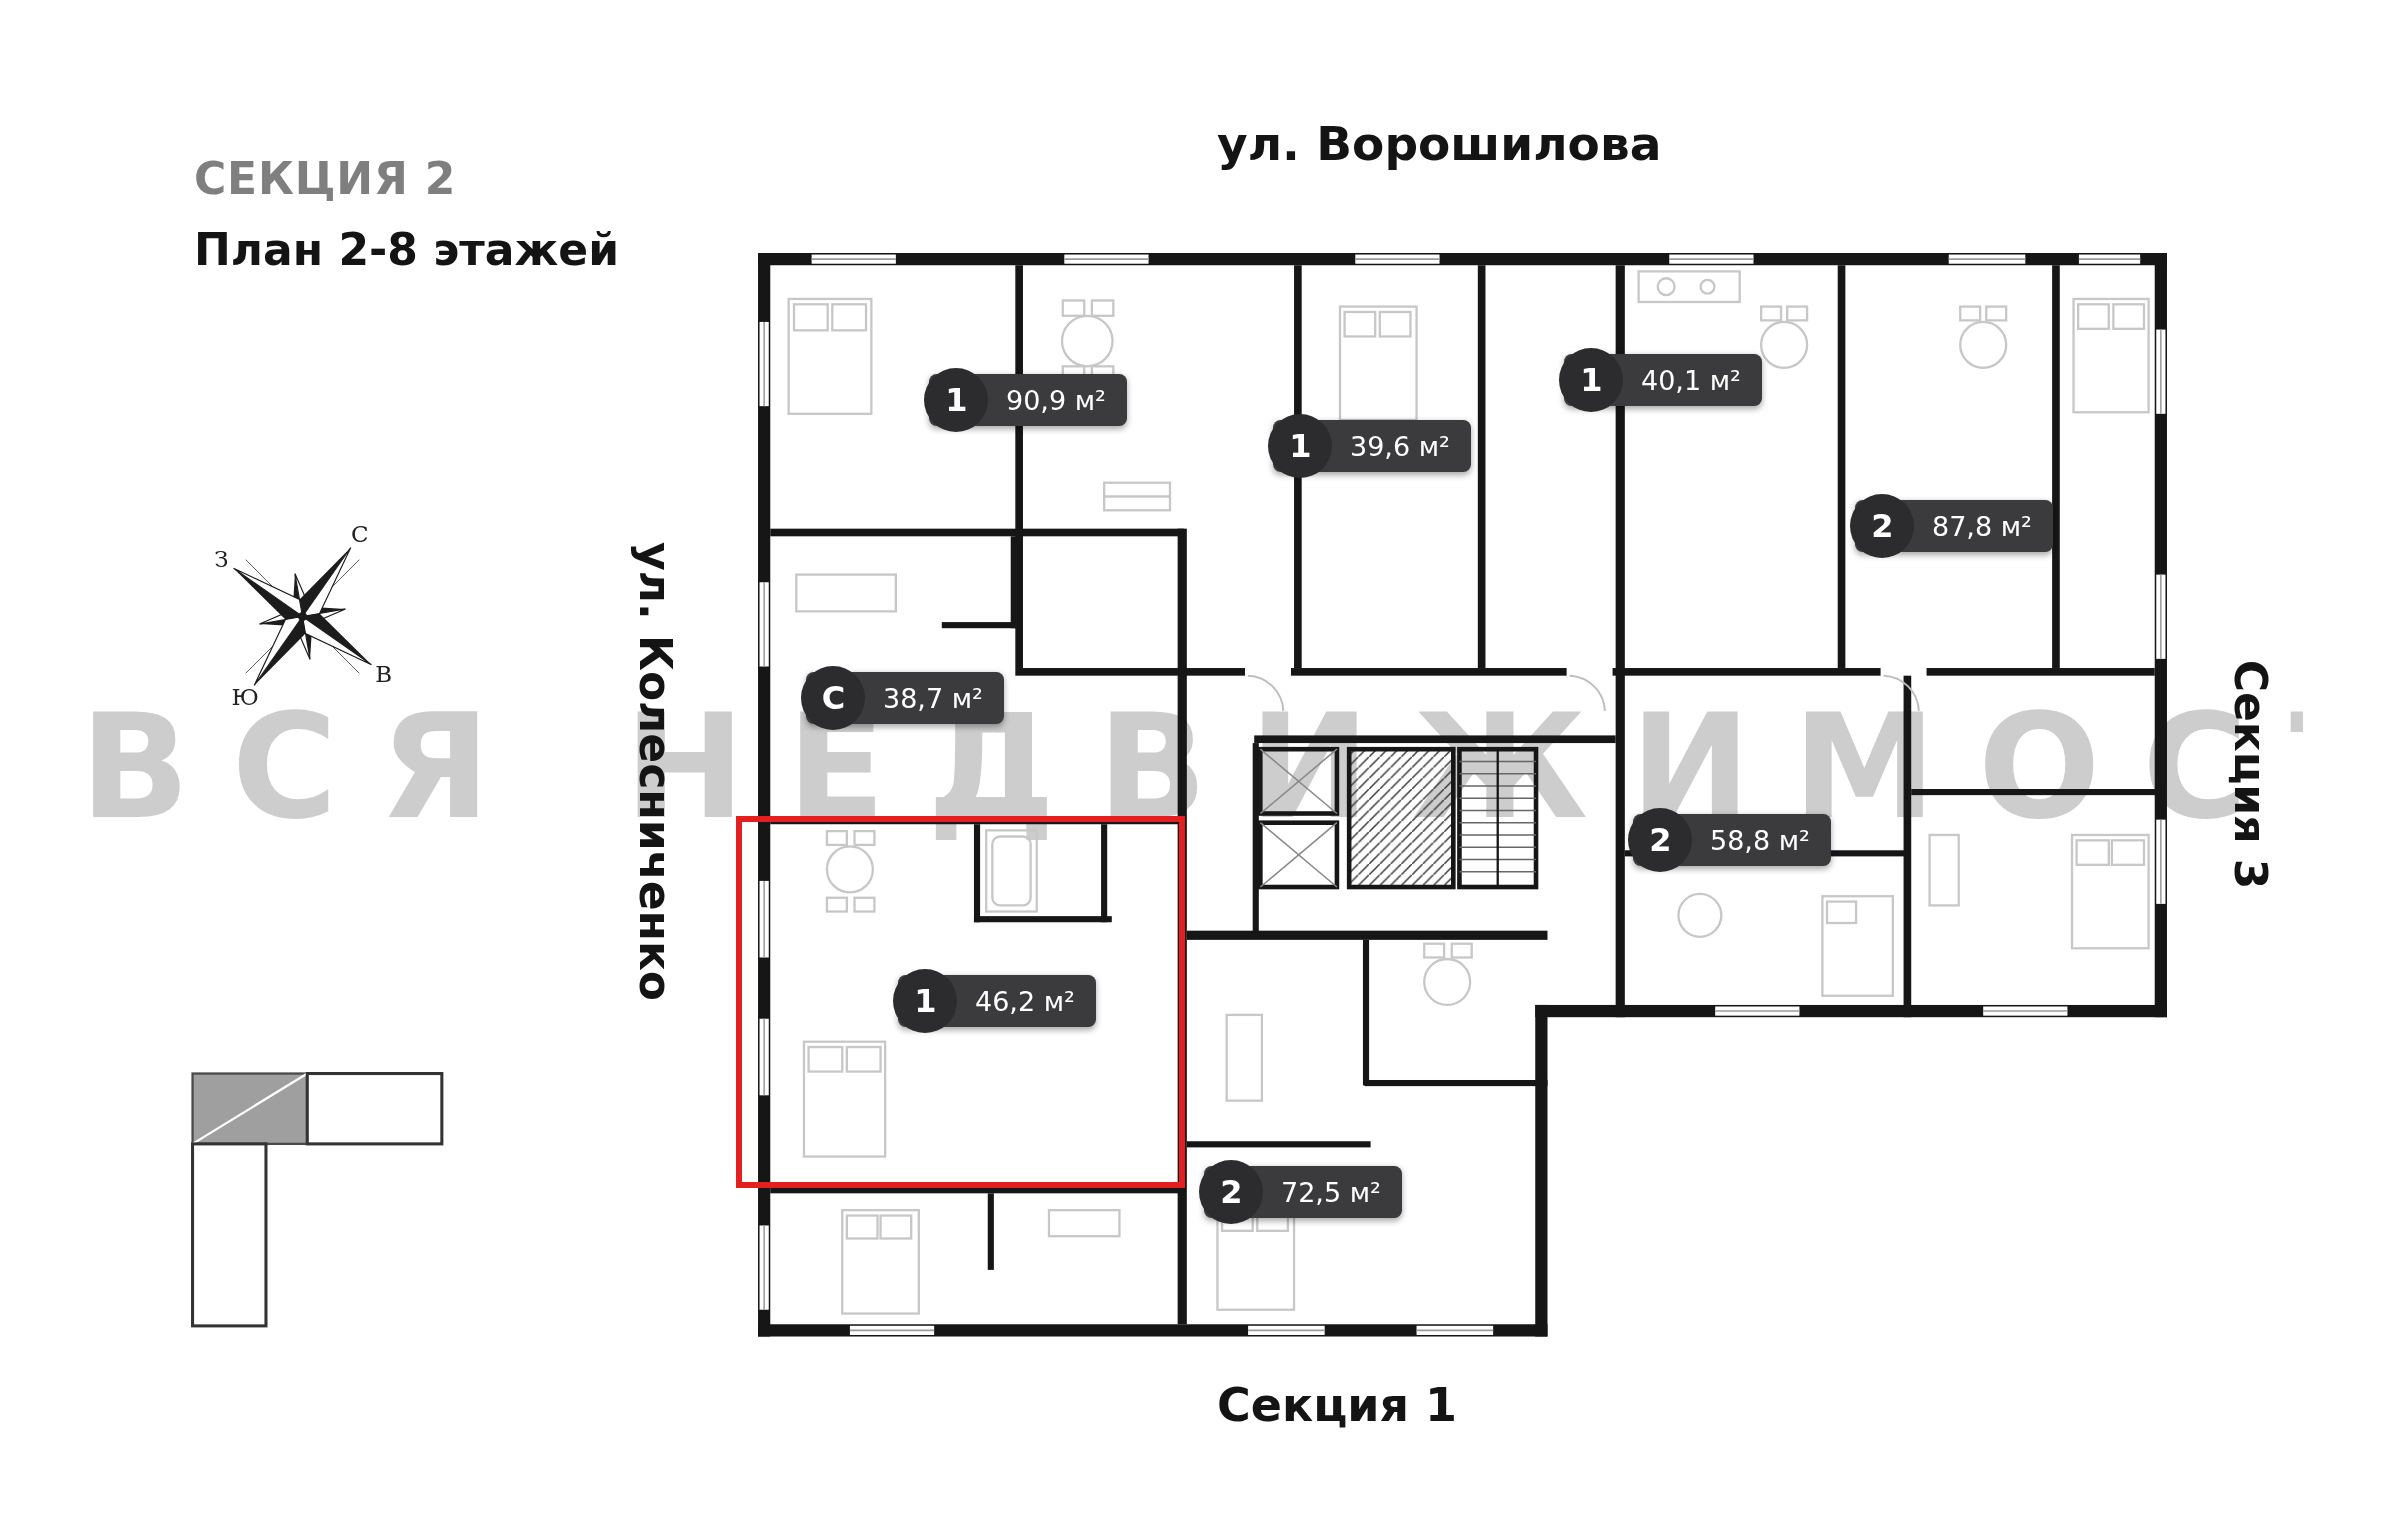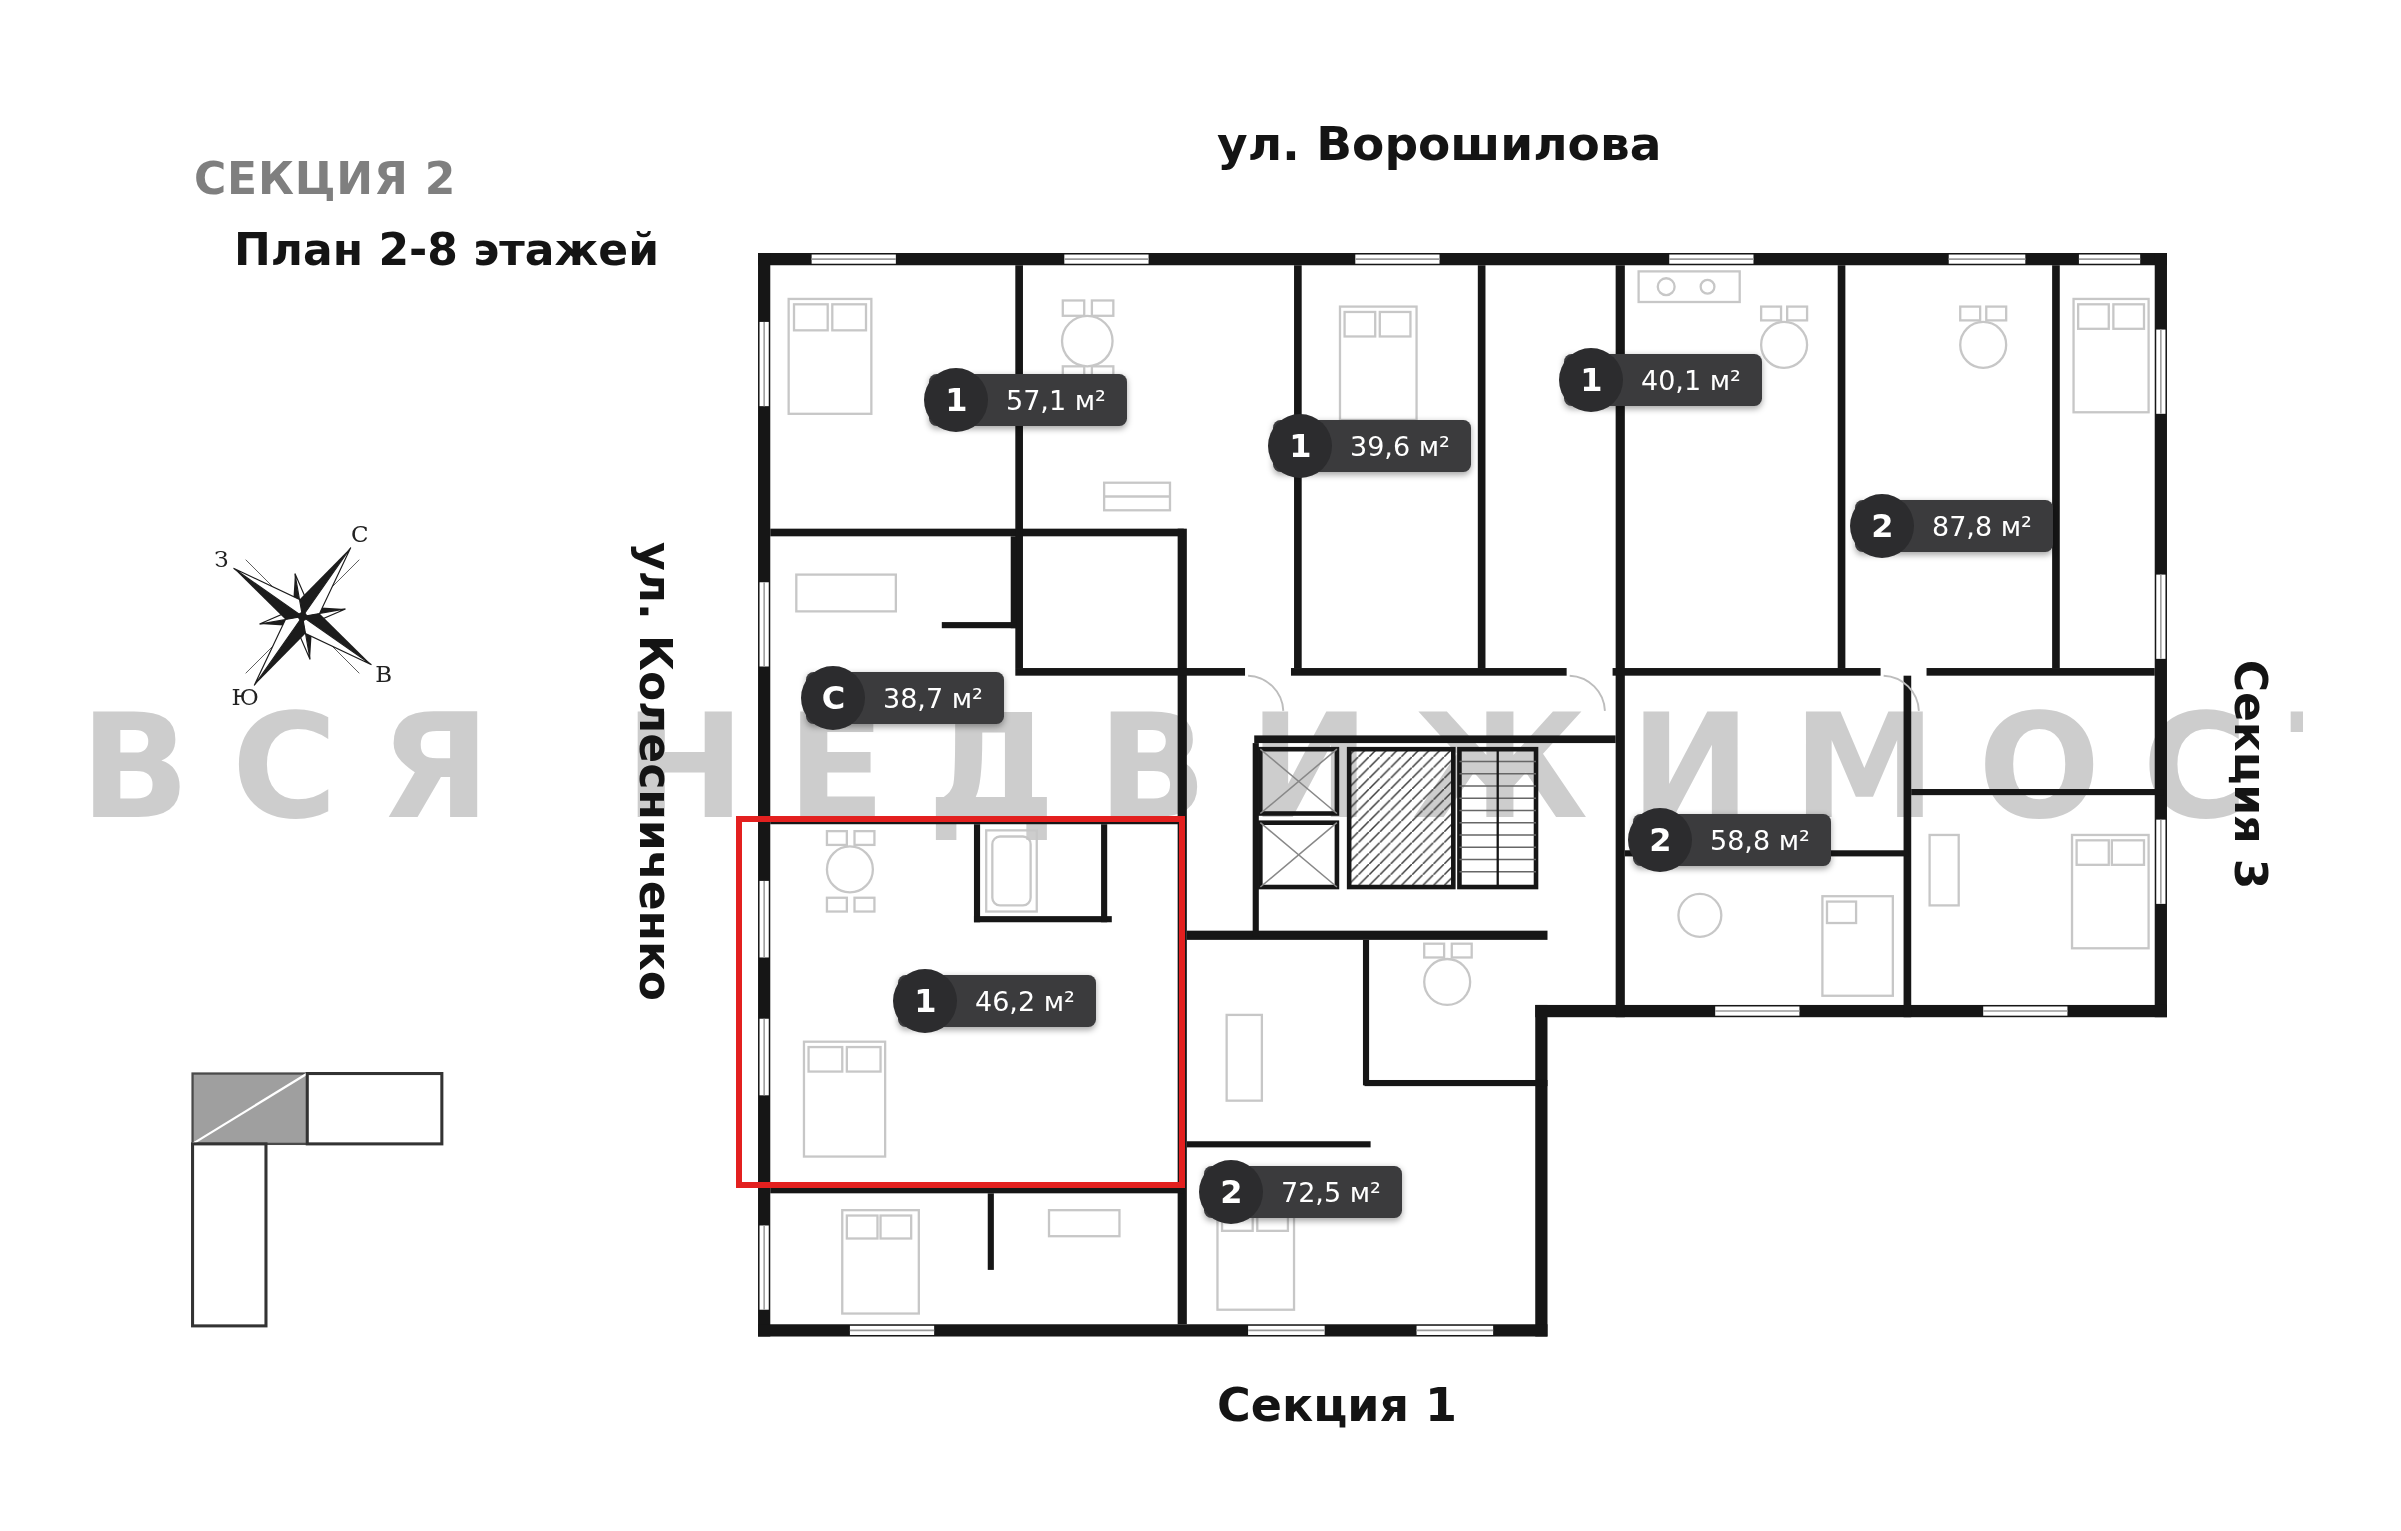--- a/index.html
+++ b/index.html
@@ -1,21 +1,21 @@
 <!DOCTYPE html>
 <html style="font-size:12.2px"><head>
 <meta charset="utf-8">
 <style>
   html,body{margin:0;padding:0;background:#fff;}
   #canvas{position:relative;width:2303px;height:1531px;background:#fff;overflow:hidden;
           font-family:"DejaVu Sans","Liberation Sans",sans-serif;}
 
   
   .h-gray{position:absolute;left:194px;top:153px;font-size:44px;font-weight:bold;color:#7f7f7f;letter-spacing:0.8px;z-index:4;}
-  .h-black{position:absolute;left:194px;top:224px;font-size:44px;font-weight:bold;color:#141414;z-index:4;margin-left:40px;}
+  .h-black{position:absolute;left:194px;top:224px;font-size:44px;font-weight:bold;color:#141414;z-index:4;}
   .street-top{position:absolute;left:1217px;top:116px;width:490px;text-align:left;
               font-size:47px;font-weight:bold;color:#141414;z-index:4;}
   .street-left{position:absolute;left:387px;top:746px;width:536px;text-align:center;
                font-size:44px;font-weight:bold;color:#141414;transform:rotate(90deg);z-index:4;}
   .section-right{position:absolute;left:2059px;top:749px;width:383px;text-align:center;
                  font-size:44px;font-weight:bold;color:#141414;transform:rotate(90deg);z-index:4;}
   .section-bottom{position:absolute;left:1217px;top:1378px;width:490px;text-align:left;
                   font-size:46px;font-weight:bold;color:#141414;z-index:4;}
 
   
@@ -285,21 +285,21 @@
         <line x1="452" y1="318" x2="538" y2="318"></line>
       <rect x="380" y="1250" width="92" height="34"></rect>
       <rect x="1530" y="760" width="38" height="92"></rect>
     </g>
   </svg>
 
   <div class="highlight"></div>
 
   <div class="badge pos1">
     <div class="circ">1</div>
-    <div class="area">57,1 м²</div>
+    <div class="area">90,9 м²</div>
   </div>
   <div class="badge pos2">
     <div class="circ">1</div>
     <div class="area">39,6 м²</div>
   </div>
   <div class="badge pos3">
     <div class="circ">1</div>
     <div class="area">40,1 м²</div>
   </div>
   <div class="badge pos4">

